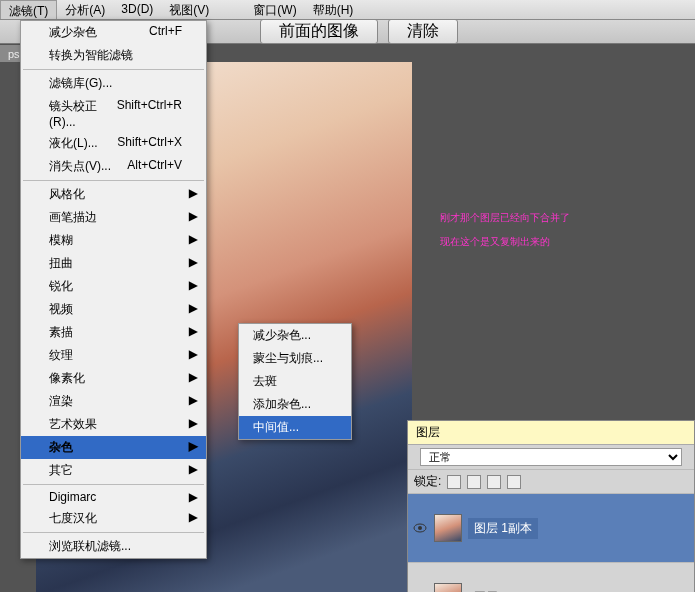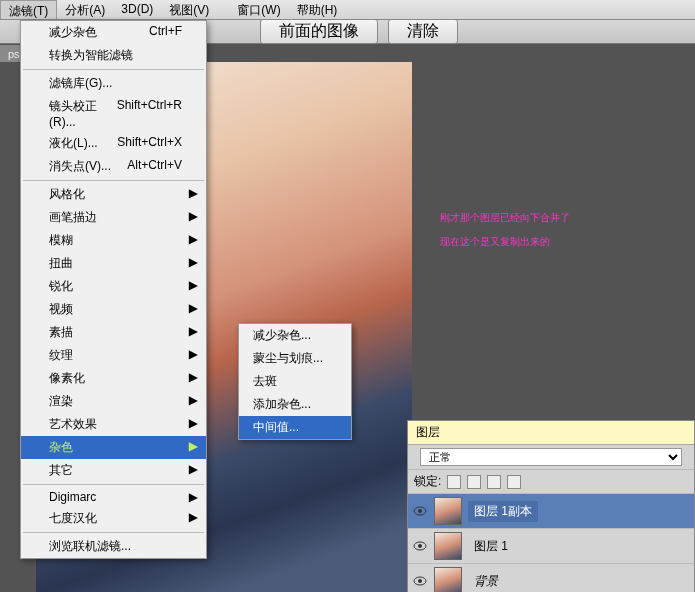--- a/index.html
+++ b/index.html
@@ -8,51 +8,51 @@
 .menubar .mitem { padding: 2px 8px; cursor: default; }
 .menubar .mitem.active { background: #d0d0d0; border: 1px solid #999; border-bottom: none; }
 .toolbar { background: linear-gradient(#d8d8d8,#c4c4c4); height: 24px; border-bottom: 1px solid #777; display: flex; align-items: center; padding-left: 260px; gap: 10px; }
 .tbtn { background: linear-gradient(#f5f5f5,#ddd); border: 1px solid #888; border-radius: 3px; padding: 1px 18px; font-size: 16px; cursor: pointer; }
 .tab { background: #8a8a8a; color: #eee; font-size: 11px; padding: 3px 8px; display: inline-block; border-right: 1px solid #666; }
 .canvas-area { position: absolute; top: 62px; left: 0; right: 0; bottom: 0; background: #535353; }
 .photo { position: absolute; top: 0; left: 36px; width: 376px; height: 530px; background: linear-gradient(160deg,#f5e8dc 0%,#e8c4a8 25%,#d4927a 45%,#b8654c 55%,#3a4a68 70%,#2a3550 80%,#4a5a78 90%); }
 .annotation { position: absolute; top: 144px; left: 440px; color: #ff33cc; font-size: 10px; line-height: 24px; }
 .dropdown { position: absolute; top: 20px; left: 20px; width: 187px; background: #f0f0f0; border: 1px solid #999; box-shadow: 2px 2px 6px rgba(0,0,0,.4); font-size: 12px; }
 .dd-item { padding: 3px 24px 3px 28px; display: flex; justify-content: space-between; position: relative; cursor: default; }
-.dd-item.hl { background: #316ac5; color: #bef264; }
+.dd-item.hl { background: #316ac5; color: #000000; font-weight: bold; }
 .dd-sep { border-top: 1px solid #bbb; margin: 2px 2px; }
 .dd-item .arr { position: absolute; right: 8px; }
 .submenu { position: absolute; top: 323px; left: 238px; width: 114px; background: #f0f0f0; border: 1px solid #999; box-shadow: 2px 2px 6px rgba(0,0,0,.4); font-size: 12px; }
 .sm-item { padding: 3px 16px 3px 14px; cursor: default; }
 .sm-item.hl { background: #316ac5; color: #fff; }
 .layers-panel { position: absolute; right: 0; top: 420px; width: 288px; background: #d4d4d4; border: 1px solid #888; font-size: 12px; }
 .lp-tab { background: #fef9c3; padding: 3px 8px; border-bottom: 1px solid #aaa; }
 .lp-row { display: flex; align-items: center; padding: 3px 12px; gap: 6px; border-bottom: 1px solid #bbb; }
 .lp-select { flex: 1; background: #fff; border: 1px solid #999; padding: 1px 4px; font-size: 11px; }
 .lp-lock { display: flex; align-items: center; gap: 6px; padding: 3px 6px; border-bottom: 1px solid #bbb; }
 .lp-lock .ic { width: 14px; height: 14px; border: 1px solid #888; background: #eee; display: inline-block; }
-.layer { display: flex; align-items: center; padding: 3px 4px; gap: 6px; border-bottom: 1px solid #bbb; }
+.layer { display: flex; align-items: center; padding: 20px 4px; gap: 6px; border-bottom: 1px solid #bbb; }
 .layer.sel { background: #5a7fb8; color: #fff; }
 .eye { width: 16px; height: 14px; display: flex; align-items: center; justify-content: center; }
 .eye svg { width: 14px; height: 10px; }
 .thumb { width: 28px; height: 28px; border: 1px solid #666; background: linear-gradient(160deg,#f5e8dc,#d4927a,#3a4a68); }
 .lname { padding: 2px 6px; }
 .layer.sel .lname { background: #4a6fa8; }
 </style>
 </head>
 <body>
 
 
 
 <div class="menubar">
   <div class="mitem active">滤镜(T)</div>
   <div class="mitem">分析(A)</div>
   <div class="mitem">3D(D)</div>
   <div class="mitem">视图(V)</div>
-  <div class="mitem" style="margin-left:12px">窗口(W)</div>
+  <div class="mitem" style="margin-left:28px">窗口(W)</div>
   <div class="mitem">帮助(H)</div>
 </div>
 
 <div class="toolbar">
   <button class="tbtn">前面的图像</button>
   <button class="tbtn">清除</button>
 </div>
 
 <div class="tab">ps</div>
 

